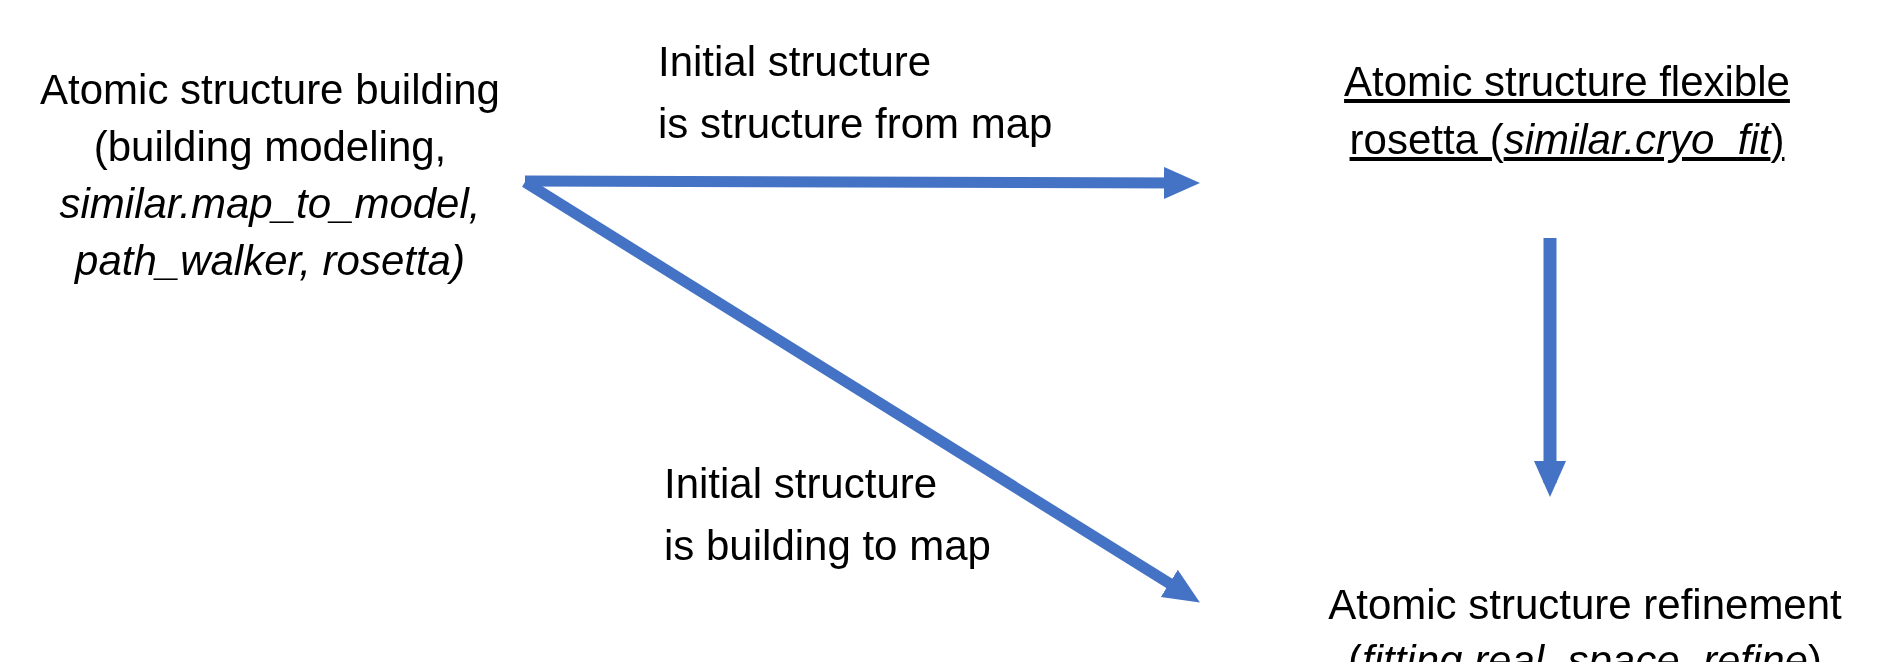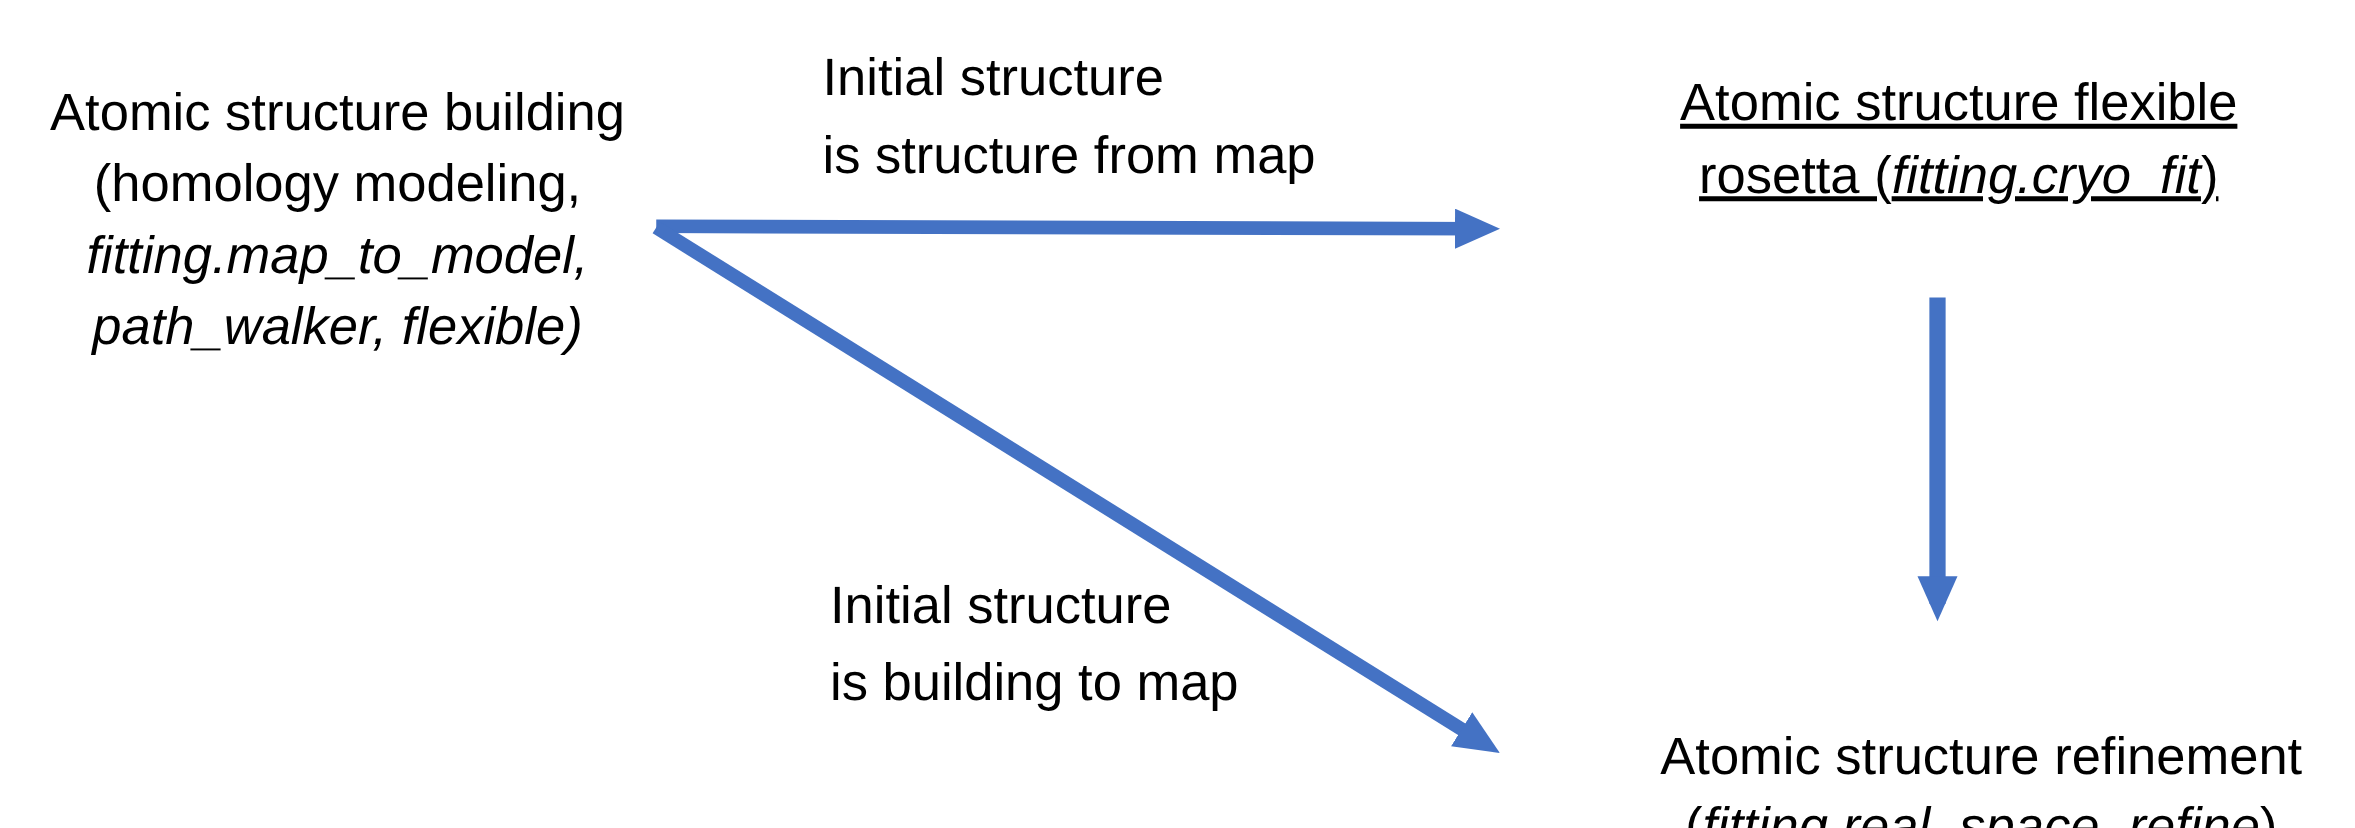--- a/index.html
+++ b/index.html
@@ -81,33 +81,33 @@
         <path d="M0,0 L36,16 L0,32 Z" fill="#4472C4"></path>
       </marker>
     </defs>
     <line x1="525" y1="146" x2="1186" y2="148" stroke="#4472C4" stroke-width="11" marker-end="url(#ah)"></line>
     <line x1="525" y1="147" x2="1188" y2="560" stroke="#4472C4" stroke-width="11" marker-end="url(#ah)"></line>
     <line x1="1550" y1="203" x2="1550" y2="448" stroke="#4472C4" stroke-width="13" marker-end="url(#ah)"></line>
   </svg>
 
   <div class="txt node building">
     <div>Atomic structure building</div>
-    <div>(homology modeling,</div>
-    <div class="it">fitting.map_to_model,</div>
-    <div class="it">path_walker, flexible)</div>
+    <div>(building modeling,</div>
+    <div class="it">similar.map_to_model,</div>
+    <div class="it">path_walker, rosetta)</div>
   </div>
 
   <div class="txt cond different">
     <div>Initial structure</div>
     <div>is structure from map</div>
   </div>
 
   <div class="txt node fitting">
     <div>Atomic structure flexible</div>
-    <div><span>rosetta (</span><span class="it">fitting.cryo_fit</span><span>)</span></div>
+    <div><span>rosetta (</span><span class="it">similar.cryo_fit</span><span>)</span></div>
   </div>
 
   <div class="txt cond similar">
     <div>Initial structure</div>
     <div>is building to map</div>
   </div>
 
   <div class="txt node refinement">
     <div>Atomic structure refinement</div>
     <div><span>(</span><span class="it">fitting.real_space_refine</span><span>)</span></div>

